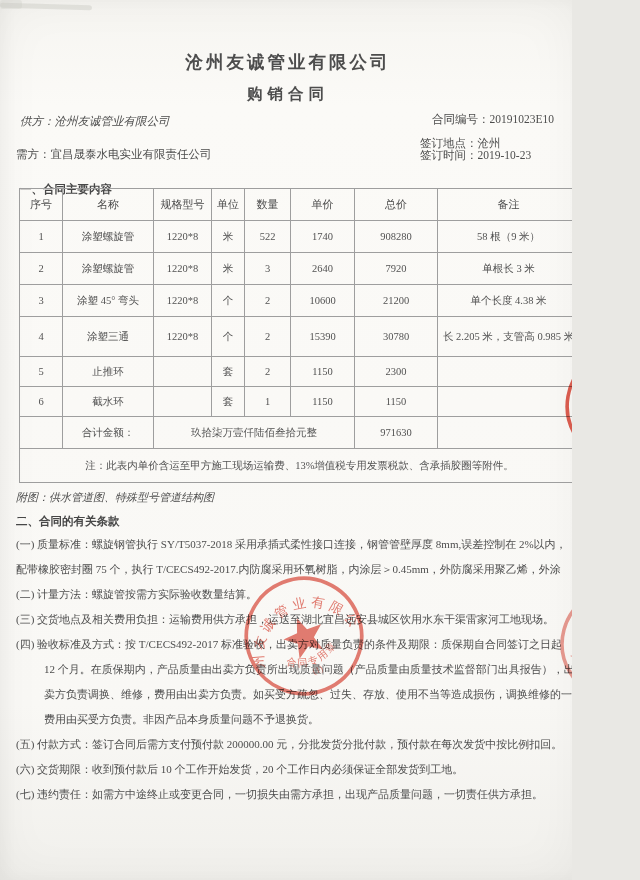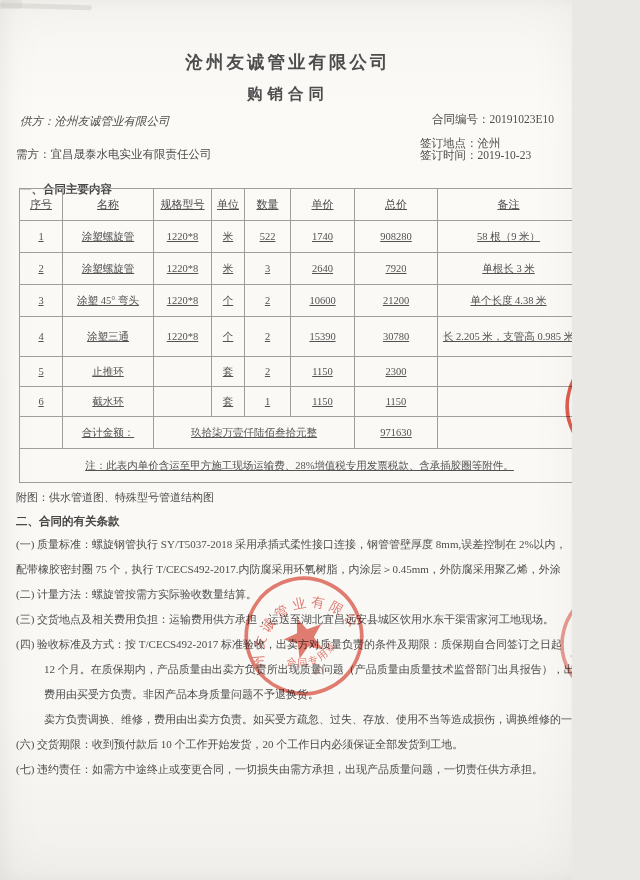--- a/index.html
+++ b/index.html
@@ -9,30 +9,30 @@
     box-shadow:inset 0 0 50px rgba(0,0,0,0.045), inset 6px 0 14px rgba(0,0,0,0.03);
     font-family:"Liberation Serif","DejaVu Serif",serif;
     color:#4a4a4a;
   }
   .abs{position:absolute;}
   .title{left:0;width:576px;text-align:center;font-weight:600;color:#4d4d4d;white-space:nowrap;}
   .company-title{top:50px;font-size:17.5px;letter-spacing:3px;}
   .doc-title{top:84px;font-size:15.5px;letter-spacing:5px;font-family:Liberation Mono, monospace;}
   .meta{font-size:11.5px;white-space:nowrap;color:#4c4c4c;}
   .sec-heading{font-size:11.5px;font-weight:600;color:#474747;white-space:nowrap;}
-  table.main{border-collapse:collapse;table-layout:fixed;width:560px;font-size:10.5px;color:#525252;text-decoration:underline;}
+  table.main{border-collapse:collapse;table-layout:fixed;width:560px;font-size:10.5px;color:#525252;}
   table.main td,table.main th{border:1px solid #9e9e9e;text-align:center;vertical-align:middle;
     padding:1px 2px;font-weight:normal;line-height:1.45;overflow:hidden;}
   table.main th{font-size:11px;color:#494949;}
   tr.h32{height:32px;} tr.h40{height:40px;} tr.h30{height:30px;} tr.h34{height:34px;}
   td.left{text-align:left;padding-left:6px;}
   .clauses{left:16px;top:532px;width:612px;font-size:11px;color:#4c4c4c;}
   .clauses .line{height:25px;line-height:25px;white-space:nowrap;}
   .clauses .line.indent{padding-left:28px;}
-  .attach{font-size:11px;}
+  .attach{font-size:11px;font-style:italic;}
   .stamp{mix-blend-mode:multiply;pointer-events:none;}
   .smudge{background:#c9c9c4;opacity:.45;border-radius:3px;}
   .speck{width:4px;height:5px;background:#4d4038;border-radius:50%;opacity:.85;transform:rotate(20deg);}
   .stamp-number{font-family:"DejaVu Sans",sans-serif;font-size:7.5px;letter-spacing:1.5px;
     color:rgba(214,72,52,.62);transform:rotate(-9deg);white-space:nowrap;mix-blend-mode:multiply;}
 </style>
 </head>
 <body>
 
 <div class="paper">
@@ -134,37 +134,38 @@
       <td></td>
     </tr>
     <tr class="h32">
       <td></td>
       <td>合计金额：</td>
       <td colspan="4">玖拾柒万壹仟陆佰叁拾元整</td>
       <td>971630</td>
       <td></td>
     </tr>
     <tr class="h34">
-      <td colspan="8" class="left">注：此表内单价含运至甲方施工现场运输费、28%增值税专用发票税款、含承插胶圈等附件。</td>
+      <td colspan="8" class="left">注：此表内单价含运至甲方施工现场运输费、13%增值税专用发票税款、含承插胶圈等附件。</td>
     </tr>
   </tbody>
     </table>
 
   <div class="abs meta attach" style="left:16px;top:490px;">附图：供水管道图、特殊型号管道结构图</div>
   <div class="abs sec-heading" style="left:16px;top:514px;">二、合同的有关条款</div>
 
   <div class="abs clauses">
     <div class="line">(一) 质量标准：螺旋钢管执行 SY/T5037-2018 采用承插式柔性接口连接，钢管管壁厚度 8mm,误差控制在 2%以内，</div>
     <div class="line">配带橡胶密封圈 75 个，执行 T/CECS492-2017.内防腐采用环氧树脂，内涂层＞0.45mm，外防腐采用聚乙烯，外涂</div>
     <div class="line">(二) 计量方法：螺旋管按需方实际验收数量结算。</div>
     <div class="line">(三) 交货地点及相关费用负担：运输费用供方承担，运送至湖北宜昌远安县城区饮用水东干渠雷家河工地现场。</div>
     <div class="line">(四) 验收标准及方式：按 T/CECS492-2017 标准验收，出卖方对质量负责的条件及期限：质保期自合同签订之日起</div>
     <div class="line indent">12 个月。在质保期内，产品质量由出卖方负责所出现质量问题（产品质量由质量技术监督部门出具报告），出</div>
+    <div class="line indent">卖方负责调换、维修，费用由出卖方负责。如买受方疏忽、过失、存放、使用不当等造成损伤，调换维修的一</div>
     <div class="line indent">费用由买受方负责。非因产品本身质量问题不予退换货。</div>
-    <div class="line indent">卖方负责调换、维修，费用由出卖方负责。如买受方疏忽、过失、存放、使用不当等造成损伤，调换维修的一</div>
+    <div class="line">(五) 付款方式：签订合同后需方支付预付款 200000.00 元，分批发货分批付款，预付款在每次发货中按比例扣回。</div>
     <div class="line">(六) 交货期限：收到预付款后 10 个工作开始发货，20 个工作日内必须保证全部发货到工地。</div>
     <div class="line">(七) 违约责任：如需方中途终止或变更合同，一切损失由需方承担，出现产品质量问题，一切责任供方承担。</div>
   </div>
 
   <svg class="abs stamp" style="left:561px;top:344px;transform:rotate(-35deg);opacity:.82;" width="124" height="124" viewBox="0 0 120 120">
     <defs>
       <path id="arcTopA" d="M 14,80 A 46,46 0 1 1 106,80"></path>
       <path id="arcBotA" d="M 30,74 A 40,40 0 0 0 90,74"></path>
     </defs>
     <circle cx="60" cy="60" r="54" fill="none" stroke-width="3.5" stroke="#d93b2b"></circle>

